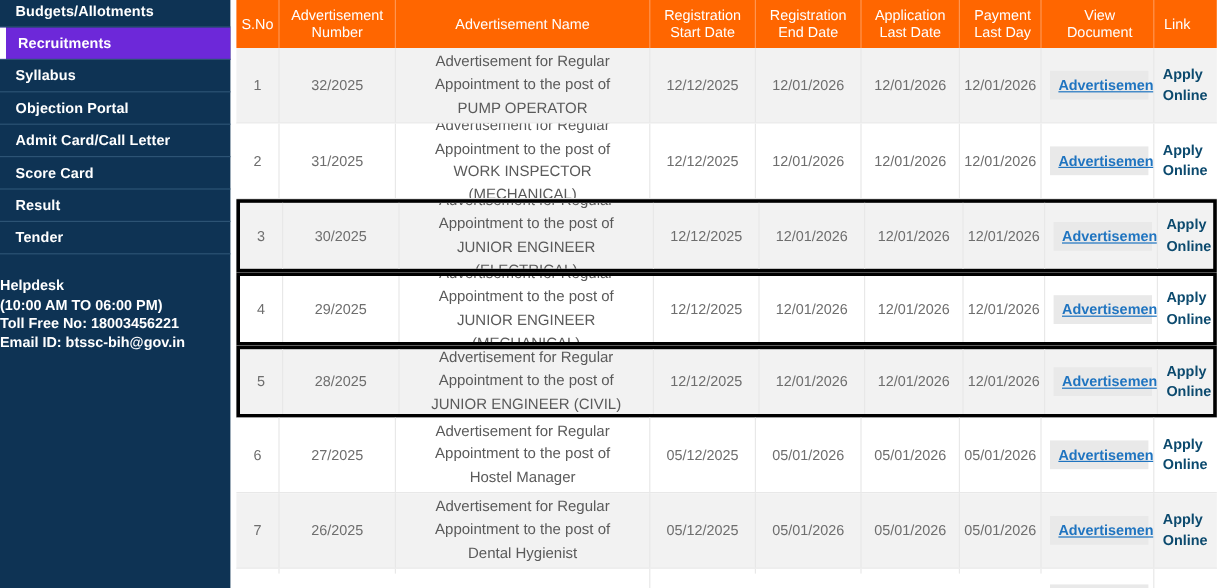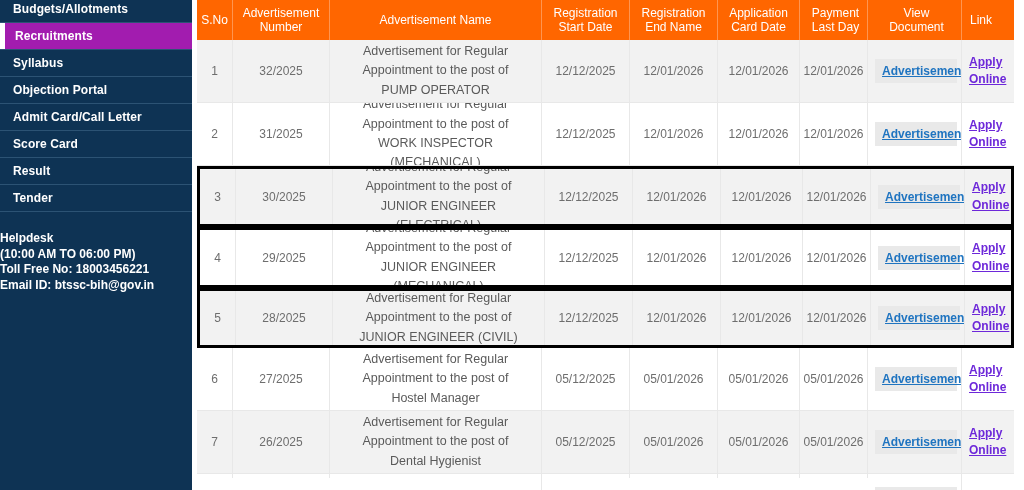--- a/index.html
+++ b/index.html
@@ -13,21 +13,21 @@
   .sidebar {
     position:absolute; left:0; top:0; width:192px; height:490px;
     background:#0E3354;
   }
   .menu { margin-top:-4px; }
   .menu-item {
     position:relative; height:27px; display:flex; align-items:center;
     padding-left:13px; color:#fff; font-size:12px; font-weight:bold;
     border-bottom:1px solid #2c5374; cursor:pointer; letter-spacing:0.1px;
   }
-  .menu-item.active { background:#a21caf; padding-left:15px; }
+  .menu-item.active { background:#6d28d9; padding-left:15px; }
   .active-strip {
     position:absolute; left:0; top:0; bottom:0; width:5px; background:#fff;
   }
   .helpdesk {
     margin-top:19px; color:#fff; font-weight:bold;
     font-size:12px; line-height:15.5px;
   }
 
   
   .content { position:absolute; left:197px; top:0; width:817px; }
@@ -57,22 +57,22 @@
   .td.c-name {
     color:#5a5a5a; font-size:12.5px; line-height:1.55; padding:20px 14px;
   }
   .td.c-doc, .td.c-link { justify-content:flex-start; text-align:left; padding-left:7px; }
   .doc-btn {
     display:inline-block; background:#e9e9e9; padding:5px 7px;
     color:#1F74C0; font-size:12px; font-weight:bold;
     text-decoration:underline; cursor:pointer; min-height:14px; min-width:10px;
   }
   .apply-link {
-    color:#6d28d9; font-size:12px; font-weight:bold; line-height:1.45;
-    text-decoration:underline; cursor:pointer; width:42px; display:inline-block;
+    color:#0c4a6e; font-size:12px; font-weight:bold; line-height:1.45;
+    cursor:pointer; width:42px; display:inline-block;
   }
   
   .trow.partial { align-items:start; }
   .trow.partial .td { align-items:flex-start; }
   .trow.partial .doc-btn { margin-top:11px; width:82px; height:24px; }
 </style>
 </head>
 <body>
 
 <div class="page">
@@ -98,22 +98,22 @@
       <div>Email ID: btssc-bih@gov.in</div>
     </div>
   </aside>
 
   <main class="content">
     <div class="thead">
       <div class="th">S.No</div>
       <div class="th">Advertisement Number</div>
       <div class="th">Advertisement Name</div>
       <div class="th">Registration Start Date</div>
-      <div class="th">Registration End Name</div>
-      <div class="th">Application Card Date</div>
+      <div class="th">Registration End Date</div>
+      <div class="th">Application Last Date</div>
       <div class="th left">Payment Last Day</div>
       <div class="th left">View Document</div>
       <div class="th left">Link</div>
     </div>
     <div class="tbody">
   <div class="trow">
     <div class="td">1</div>
     <div class="td">32/2025</div>
     <div class="td c-name">Advertisement for Regular Appointment to the post of PUMP OPERATOR</div>
     <div class="td">12/12/2025</div>

